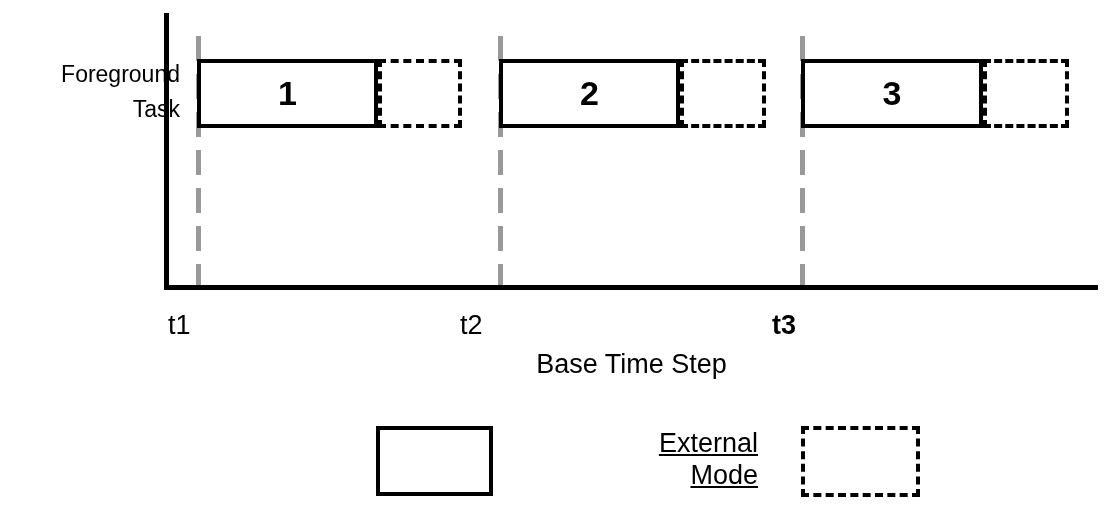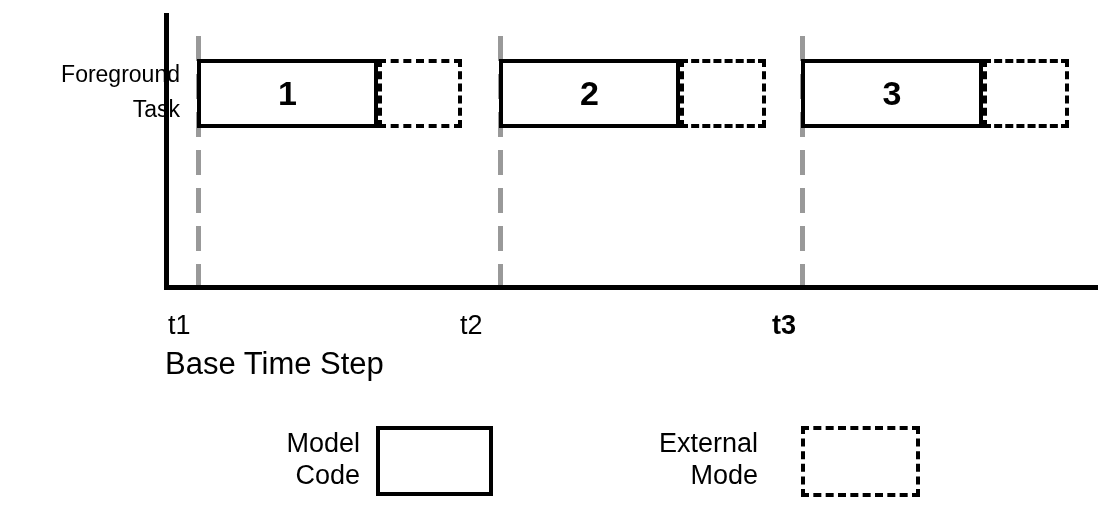--- a/index.html
+++ b/index.html
@@ -50,26 +50,26 @@
   .d3 { left: 983px; width: 86px; }
   .num { font-size: 34px; font-weight: bold; }
 
   
   .tick { top: 300px; width: 60px; font-size: 27px; line-height: 30px; margin-top: 10px; }
   .t1 { left: 168px; }
   .t2 { left: 460px; }
   .t3 { left: 772px; font-weight: bold; }
 
   
-  .axistitle { left: 165px; top: 348px; width: 933px; text-align: left; font-size: 31px; line-height: 32px; }
+  .axistitle { left: 165px; top: 348px; width: 933px; text-align: center; font-size: 27px; line-height: 32px; }
 
   
   .legendtext { width: 100px; text-align: right; font-size: 27px; line-height: 32px; top: 427px; }
   .lt1 { left: 260px; }
-  .lt2 { left: 658px; }
+  .lt2 { left: 658px; text-decoration: underline; }
   .legendbox { box-sizing: border-box; background: #ffffff; top: 426px; }
   .lb1 { left: 376px; width: 117px; height: 70px; }
   .lb2 { left: 801px; width: 119px; height: 71px; }
 </style>
 </head>
 <body>
 
 <div class="canvas">
 
   <div class="abs yaxis"></div>
@@ -93,18 +93,17 @@
   <div class="abs box solid b3">
     <span class="num">3</span>
   </div>
 
   <div class="abs tick t1">t1</div>
   <div class="abs tick t2">t2</div>
   <div class="abs tick t3">t3</div>
 
   <div class="abs axistitle">Base Time Step</div>
 
-  <div class="abs legendtext lt1">Model Code</div>
   <div class="abs legendbox solid lb1"></div>
   <div class="abs legendtext lt2">External Mode</div>
   <div class="abs legendbox dashed lb2"></div>
 
 </div>
 
 </body></html>

